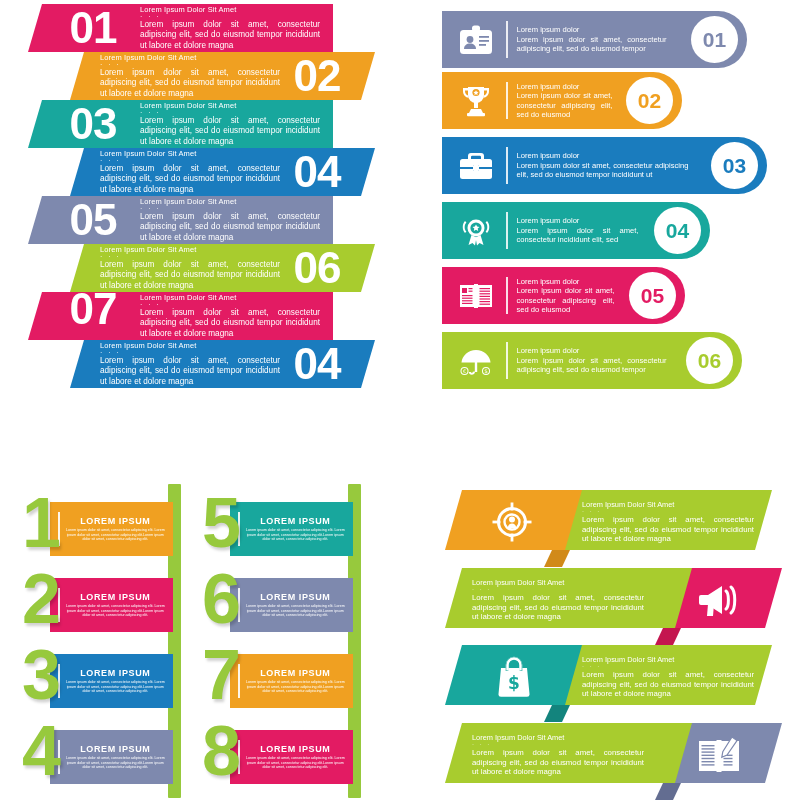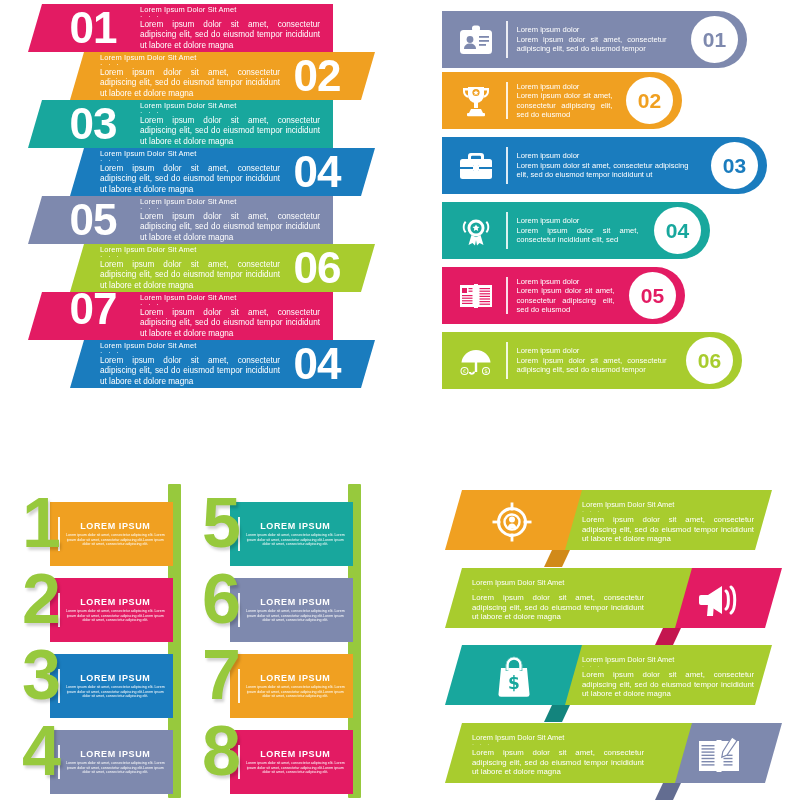--- a/index.html
+++ b/index.html
@@ -25,21 +25,21 @@
   .bar .divider{width:1.5px;height:37px;background:rgba(255,255,255,.85);margin:0 9px 0 2px;flex:0 0 1.5px;}
   .bar .btxt{flex:1 1 auto;padding-right:4px;}
   .bar .bt1{font-size:7.6px;color:#fff;line-height:9.5px;}
   .bar .bt2{font-size:7.6px;color:#fff;line-height:9.5px;text-align:justify;}
   .circ{position:absolute;width:47px;height:47px;border-radius:50%;background:#fff;
         display:flex;align-items:center;justify-content:center;font-weight:bold;font-size:21px;top:5px;}
 
   
   #q3{position:absolute;left:0px;top:480px;width:430px;height:320px;}
   .spine{position:absolute;width:13px;background:#97c93d;border-radius:1px;}
-  .strip{position:absolute;height:64px;display:flex;align-items:center;}
+  .strip{position:absolute;height:54px;display:flex;align-items:center;}
   .strip .sttl{font-size:9px;font-weight:bold;color:#fff;letter-spacing:.6px;text-align:center;}
   .strip .sbody{font-size:3.6px;color:#fff;line-height:4.6px;text-align:center;margin-top:2px;}
   .strip .sbar{width:1.6px;background:rgba(255,255,255,.9);height:34px;margin:0 6px 0 8px;flex:0 0 1.6px;}
   .strip .scontent{flex:1 1 auto;padding-right:8px;}
   .bignum{position:absolute;font-weight:bold;color:#97c93d;font-size:70px;line-height:70px;
           text-shadow:2px 3px 3px rgba(0,0,0,.18);z-index:5;}
 
   
   #q4{position:absolute;left:430px;top:480px;width:370px;height:320px;}
   .ban{position:absolute;height:72px;}

